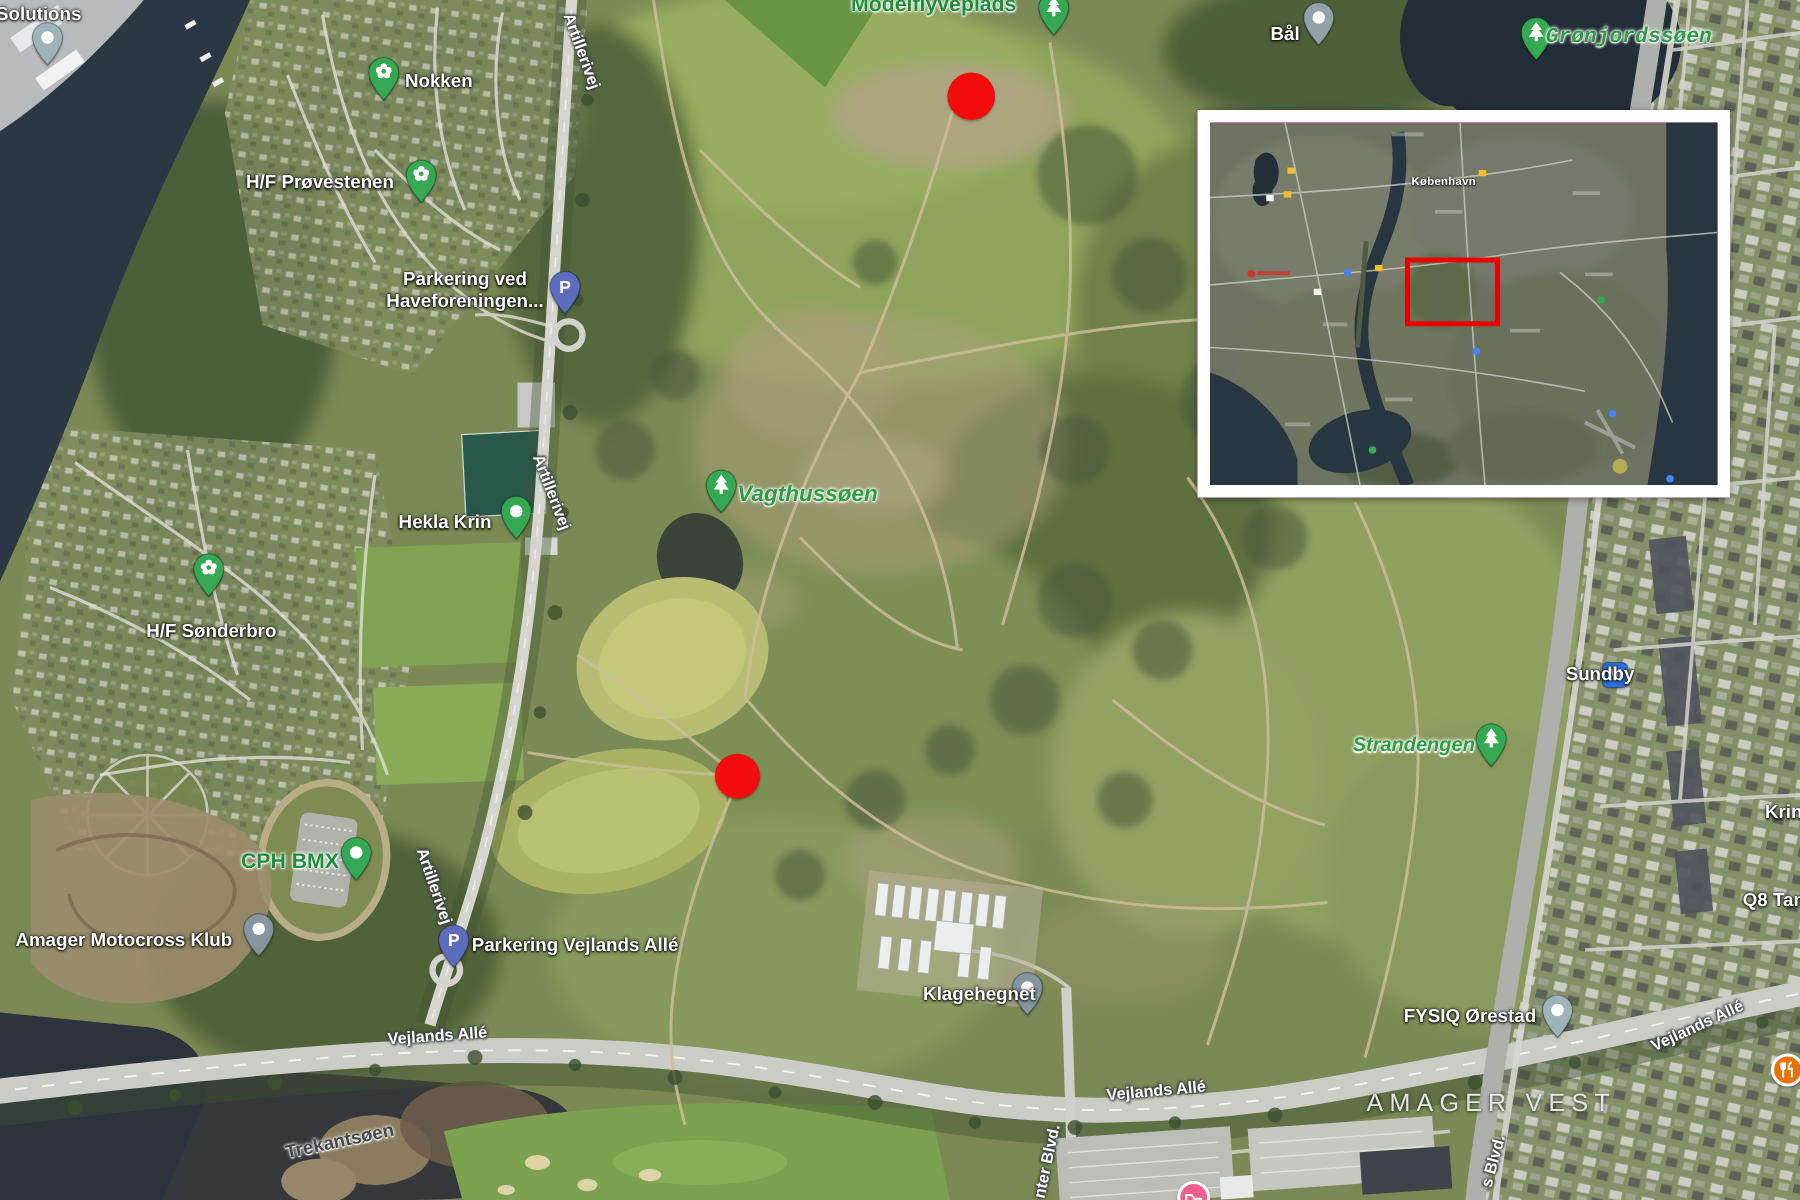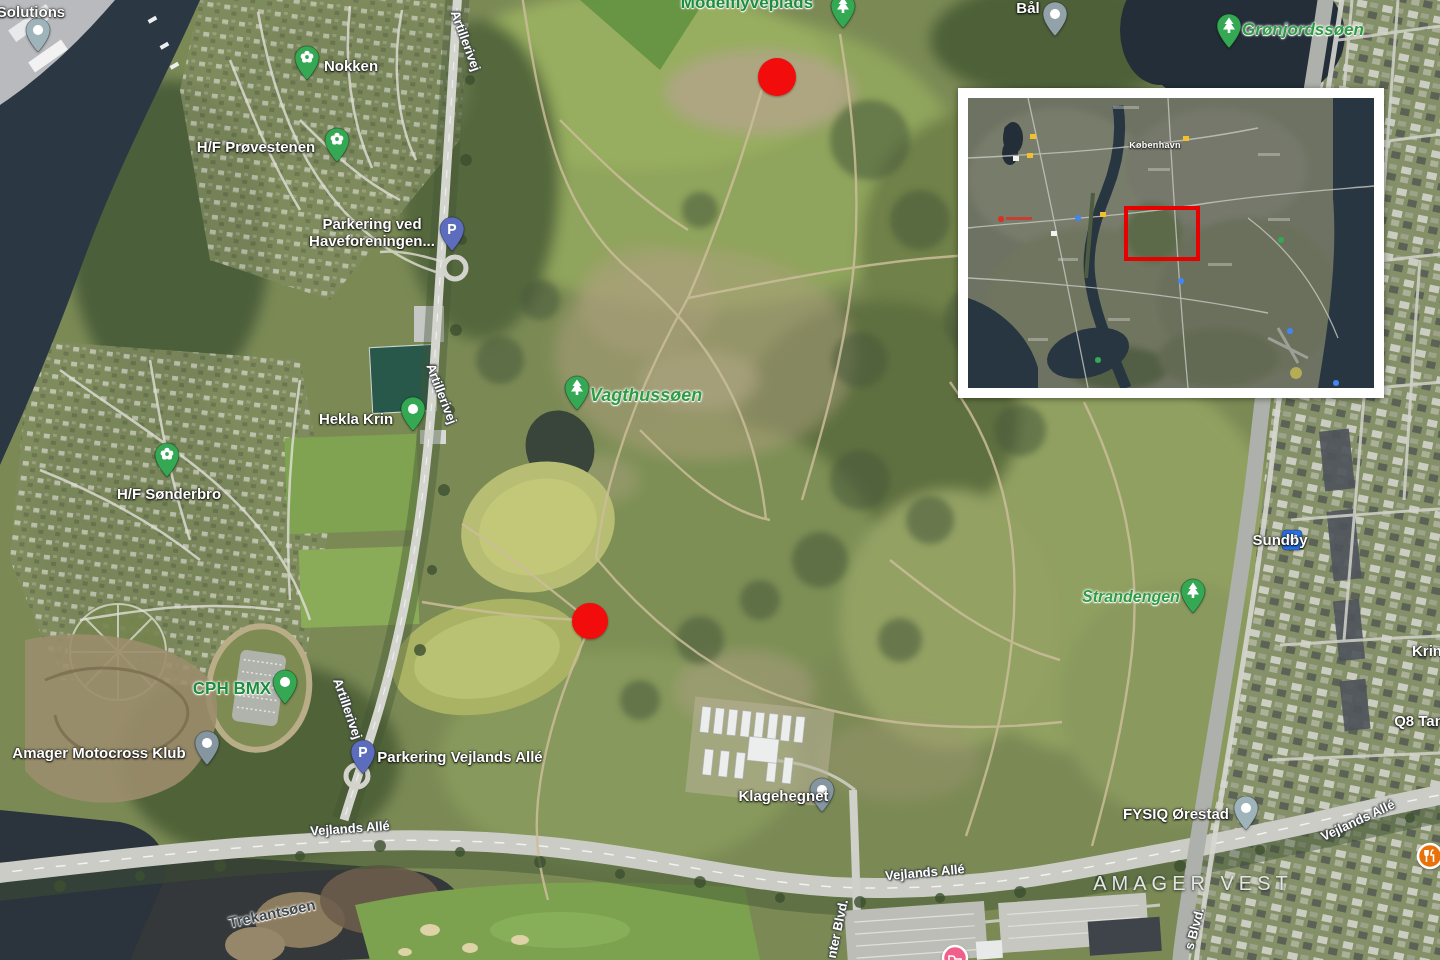--- a/index.html
+++ b/index.html
@@ -530,29 +530,29 @@
     <div class="marker" style="left: 571px; top: 602px;">
       <svg width="38" height="38">
         <circle cx="19" cy="19" r="18" fill="#f20c0c"></circle>
       </svg>
     </div>
     <div class="lbl poi" style="left: 31px; top: 12px; transform: translate(-50%, -50%) rotate(0deg);">Solutions</div>
     <div class="lbl poi" style="left: 351px; top: 66px; transform: translate(-50%, -50%) rotate(0deg);">Nokken</div>
     <div class="lbl poi" style="left: 256px; top: 147px; transform: translate(-50%, -50%) rotate(0deg);">H/F Prøvestenen</div>
     <div class="lbl poi" style="left: 372px; top: 233px; transform: translate(-50%, -50%) rotate(0deg);"><span>Parkering ved</span><br><span>Haveforeningen...</span></div>
     <div class="lbl poi" style="left: 356px; top: 419px; transform: translate(-50%, -50%) rotate(0deg);">Hekla Krin</div>
-    <div class="lbl poi" style="left: 169px; top: 494px; transform: translate(-50%, -50%) rotate(0deg); text-align: center;">H/F Sønderbro</div>
+    <div class="lbl poi" style="left: 169px; top: 506px; transform: translate(-50%, -50%) rotate(0deg); text-align: center;">H/F Sønderbro</div>
     <div class="lbl parkitalic" style="font-size: 18px; left: 646px; top: 395px; transform: translate(-50%, -50%) rotate(0deg);">Vagthussøen</div>
     <div class="lbl park" style="left: 747px; top: 3px; transform: translate(-50%, -50%) rotate(0deg);">Modelflyveplads</div>
     <div class="lbl park" style="left: 232px; top: 689px; transform: translate(-50%, -50%) rotate(0deg);">CPH BMX</div>
     <div class="lbl poi" style="left: 99px; top: 753px; transform: translate(-50%, -50%) rotate(0deg);">Amager Motocross Klub</div>
     <div class="lbl poi" style="left: 460px; top: 757px; transform: translate(-50%, -50%) rotate(0deg);">Parkering Vejlands Allé</div>
     <div class="lbl poi" style="left: 761px; top: 796px; transform: translate(-50%, -50%) rotate(0deg); padding-left: 45px;">Klagehegnet</div>
-    <div class="lbl poi" style="left: 1028px; top: 8px; transform: translate(-50%, -50%) rotate(0deg); text-align: center;">Bål</div>
-    <div class="lbl parkitalic" style="left: 1303px; top: 30px; transform: translate(-50%, -50%) rotate(0deg);">Grønjordssøen</div>
+    <div class="lbl poi" style="left: 1028px; top: 28px; transform: translate(-50%, -50%) rotate(0deg); text-align: center;">Bål</div>
+    <div class="lbl parkitalic" style="left: 1303px; top: 30px; transform: translate(-50%, -50%) rotate(0deg); font-family: Liberation Mono, monospace;">Grønjordssøen</div>
     <div class="lbl poi" style="left: 1254px; top: 540px; transform: translate(-50%, -50%) rotate(0deg); margin-left: 26px;">Sundby</div>
     <div class="lbl parkitalic" style="font-size: 16px; left: 1131px; top: 597px; transform: translate(-50%, -50%) rotate(0deg);">Strandengen</div>
     <div class="lbl poi" style="left: 1176px; top: 814px; transform: translate(-50%, -50%) rotate(0deg);">FYSIQ Ørestad</div>
     <div class="lbl poi" style="left: 1427px; top: 651px; transform: translate(-50%, -50%) rotate(0deg);">Krin</div>
     <div class="lbl poi" style="left: 1419px; top: 721px; transform: translate(-50%, -50%) rotate(0deg);">Q8 Tan</div>
     <div class="lbl poi" style="left: 1482px; top: 833px; transform: translate(-50%, -50%) rotate(0deg);">Span</div>
     <div class="lbl district" style="left: 1193px; top: 883px; transform: translate(-50%, -50%) rotate(0deg);">AMAGER VEST</div>
     <div class="lbl waterlbl" style="left: 272px; top: 914px; transform: translate(-50%, -50%) rotate(-12deg);">Trekantsøen</div>
     <div class="lbl road" style="left: 465px; top: 41px; transform: translate(-50%, -50%) rotate(70deg);">Artillerivej</div>
     <div class="lbl road" style="left: 441px; top: 394px; transform: translate(-50%, -50%) rotate(69deg);">Artillerivej</div>

